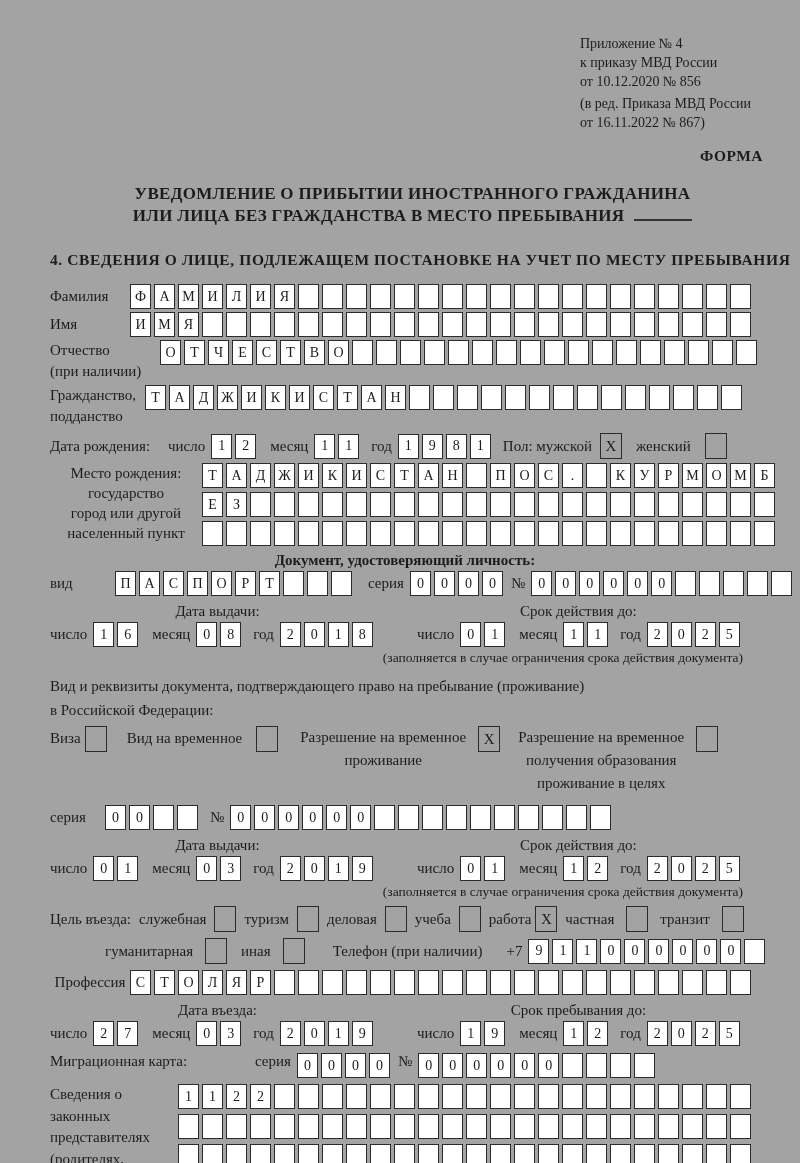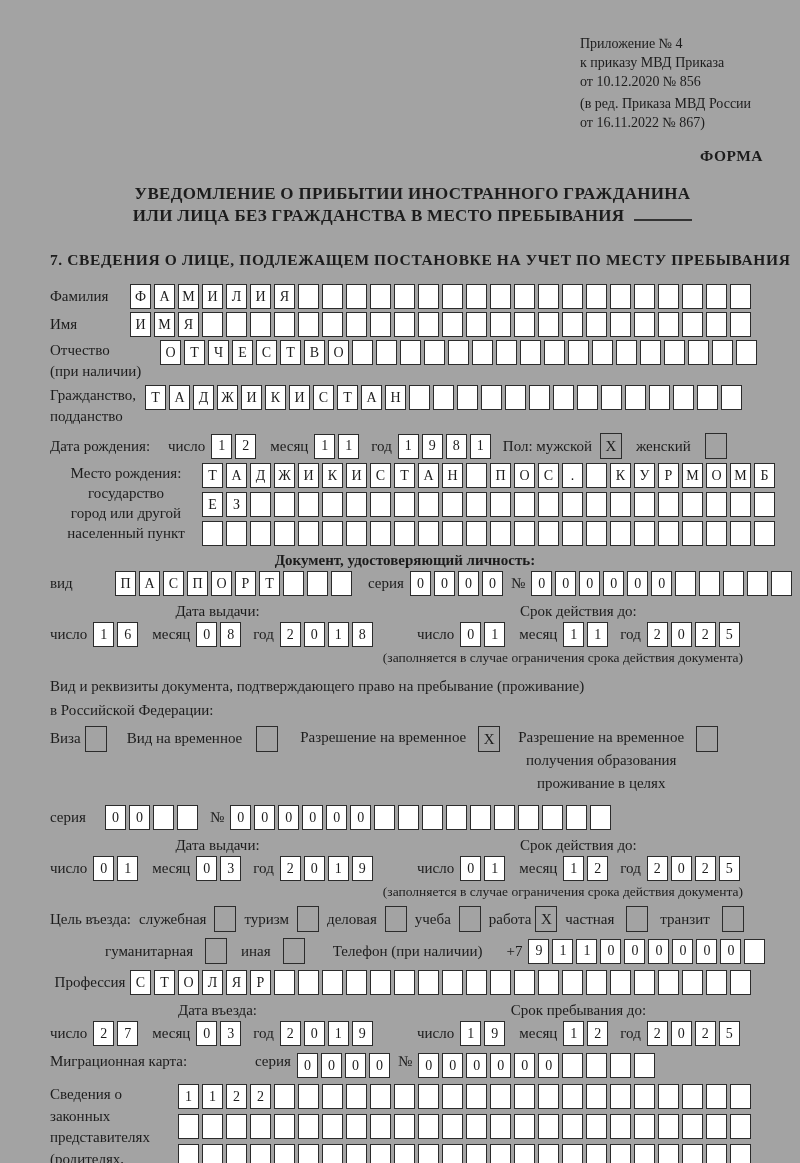--- a/index.html
+++ b/index.html
@@ -35,34 +35,34 @@
   .note{font-size:13.5px;}
   .mr6{margin-right:6px;} .ml8{margin-left:8px;} .ml12{margin-left:12px;} .ml14{margin-left:14px;} .ml20{margin-left:20px;}
 </style>
 </head>
 <body>
 
 <div class="page">
 
   <div class="hdr">
     <div>Приложение № 4</div>
-    <div>к приказу МВД Приказа</div>
+    <div>к приказу МВД России</div>
     <div>от 10.12.2020 № 856</div>
     <div class="rev">(в ред. Приказа МВД России</div>
     <div>от 16.11.2022 № 867)</div>
   </div>
 
   <div class="forma">ФОРМА</div>
 
   <div class="title">
     <div>УВЕДОМЛЕНИЕ О ПРИБЫТИИ ИНОСТРАННОГО ГРАЖДАНИНА</div>
     <div><span>ИЛИ ЛИЦА БЕЗ ГРАЖДАНСТВА В МЕСТО ПРЕБЫВАНИЯ</span><span class="blank-line"></span></div>
   </div>
 
-  <div class="sect">7. СВЕДЕНИЯ О ЛИЦЕ, ПОДЛЕЖАЩЕМ ПОСТАНОВКЕ НА УЧЕТ ПО МЕСТУ ПРЕБЫВАНИЯ</div>
+  <div class="sect">4. СВЕДЕНИЯ О ЛИЦЕ, ПОДЛЕЖАЩЕМ ПОСТАНОВКЕ НА УЧЕТ ПО МЕСТУ ПРЕБЫВАНИЯ</div>
 
   <div class="row" style="margin-top:15px;">
     <div class="lbl" style="width:80px;">Фамилия</div>
     <div class="cells">
         <span class="cell">Ф</span>
         <span class="cell">А</span>
         <span class="cell">М</span>
         <span class="cell">И</span>
         <span class="cell">Л</span>
         <span class="cell">И</span>
@@ -395,20 +395,21 @@
     <div>в Российской Федерации:</div>
   </div>
 
   <div class="row" style="margin-top:4px;">
     <span class="lbl">Виза</span>
     <span class="cb" style="margin-left:4px;"></span>
     <span class="lbl ml20">Вид на временное</span>
     <span class="cb ml14"></span>
     <div style="text-align:center;margin-left:22px;line-height:23px;">
       <div>Разрешение на временное</div>
+      <div>проживание</div>
     </div>
     <span class="cb ml12">X</span>
     <div style="text-align:center;margin-left:18px;line-height:23px;">
       <div>Разрешение на временное</div>
       <div>получения образования</div>
       <div>проживание в целях</div>
     </div>
     <span class="cb ml12"></span>
   </div>
 

